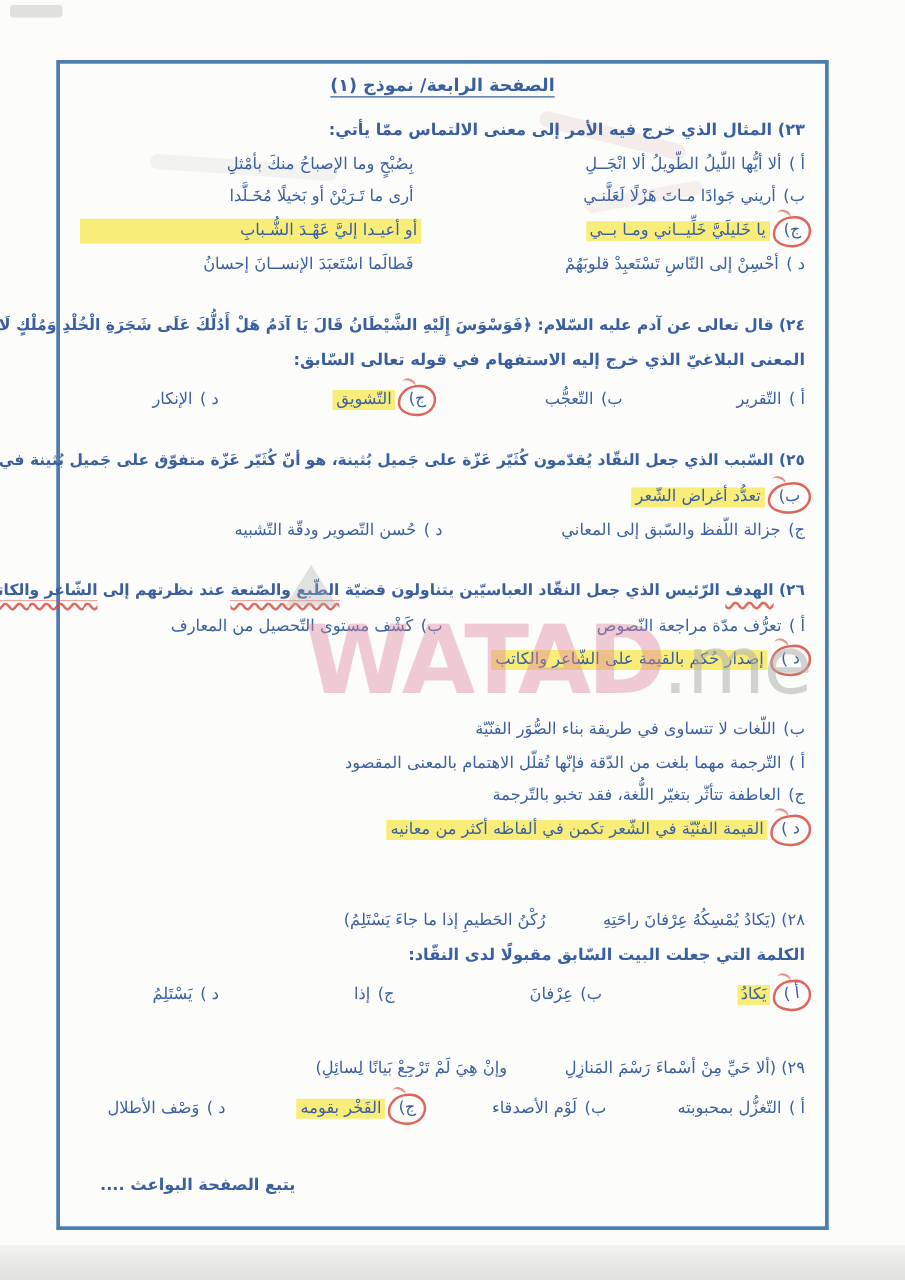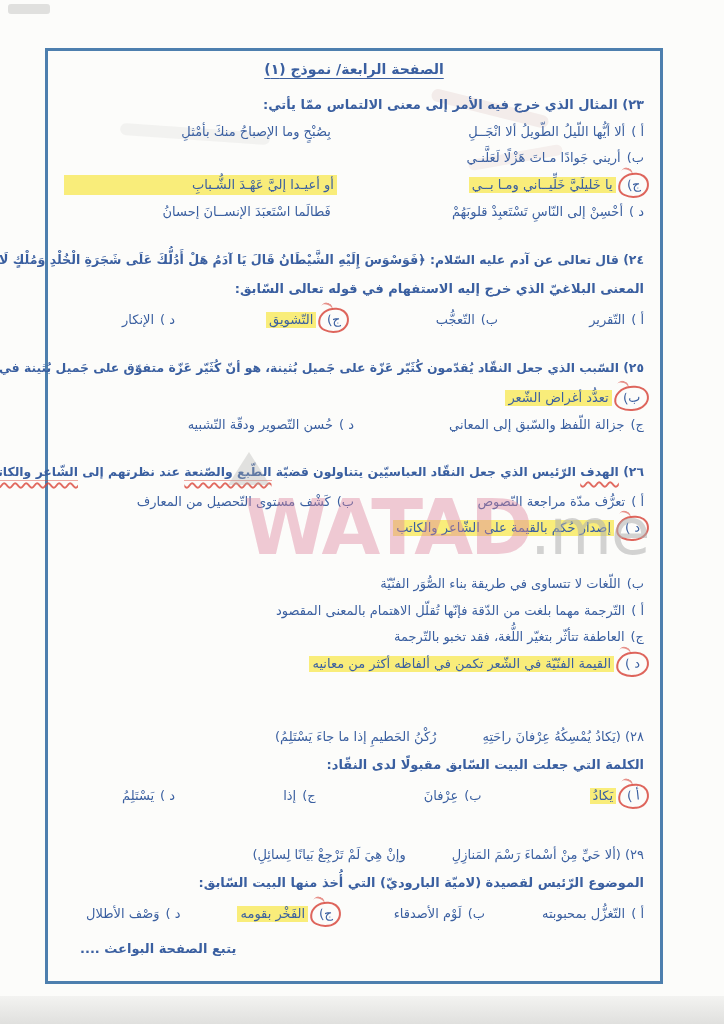--- a/index.html
+++ b/index.html
@@ -100,20 +100,21 @@
     </div>
 
     <div class="block" style="top:44px">
       <div class="hdr">٢٣) المثال الذي خرج فيه الأمر إلى معنى الالتماس ممّا يأتي:</div>
       <div class="vrow">
         <span class="v1"><span class="L">أ )</span><span>ألا أيُّها اللّيلُ الطّويلُ ألا انْجَــلِ</span></span>
         <span class="v2">بِصُبْحٍ وما الإصباحُ منكَ بأمْثلِ</span>
       </div>
       <div class="vrow">
         <span class="v1"><span class="L">ب)</span><span>أريني جَوادًا مـاتَ هَزْلًا لَعَلَّنـي</span></span>
+        <span class="v2">أرى ما تَـرَيْنْ أو بَخيلًا مُخَـلَّدا</span>
       </div>
       <div class="vrow">
         <span class="v1"><span class="L circled">ج)</span><span class="hl">يا خَليلَيَّ خَلِّيــاني ومـا بــي</span></span>
         <span class="v2 hl">أو أعيـدا إليَّ عَهْـدَ الشُّـبابِ</span>
       </div>
       <div class="vrow">
         <span class="v1"><span class="L">د )</span><span>أحْسِنْ إلى النّاسِ تَسْتَعبِدْ قلوبَهُمْ</span></span>
         <span class="v2">فَطالَما اسْتَعبَدَ الإنســانَ إحسانُ</span>
       </div>
     </div>
@@ -166,21 +167,20 @@
       <div class="optrow pad-d" style="margin-top:12px">
         <span><span class="L circled">أ )</span><span class="hl">يَكادُ</span></span>
         <span><span class="L">ب)</span><span>عِرْفانَ</span></span>
         <span><span class="L">ج)</span><span>إذا</span></span>
         <span><span class="L">د )</span><span>يَسْتَلِمُ</span></span>
       </div>
     </div>
 
     <div class="block" style="top:794px">
       <div style="white-space:nowrap"><span>٢٩) (ألا حَيِّ مِنْ أسْماءَ رَسْمَ المَنازِلِ</span><span style="display:inline-block;width:46px"></span><span>وإنْ هِيَ لَمْ تَرْجِعْ بَيانًا لِسائِلِ)</span></div>
-      <div class="hdr" style="margin-top:8px">الموضوع الرّئيس لقصيدة (لاميّة الباروديّ) التي أُخذ منها البيت السّابق:</div>
       <div class="optrow pad-s" style="margin-top:12px">
         <span><span class="L">أ )</span><span>التّغزُّل بمحبوبته</span></span>
         <span><span class="L">ب)</span><span>لَوْم الأصدقاء</span></span>
         <span><span class="L circled">ج)</span><span class="hl">الفَخْر بقومه</span></span>
         <span><span class="L">د )</span><span>وَصْف الأطلال</span></span>
       </div>
     </div>
 
     <div class="footer">يتبع الصفحة البواعث ....</div>
   </div>

